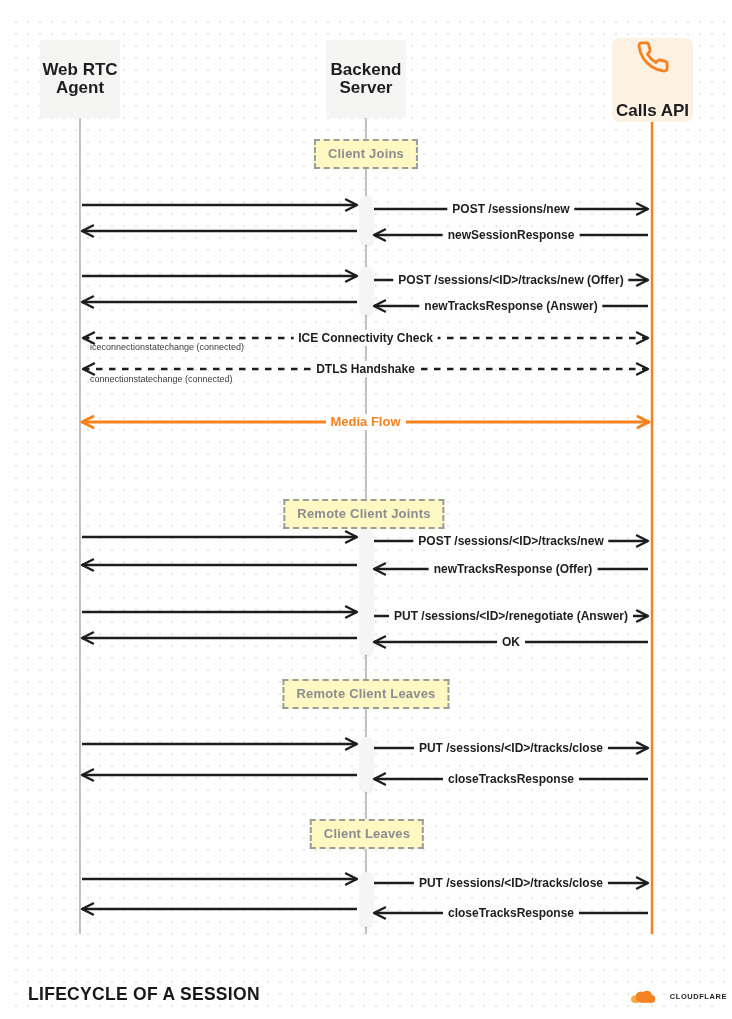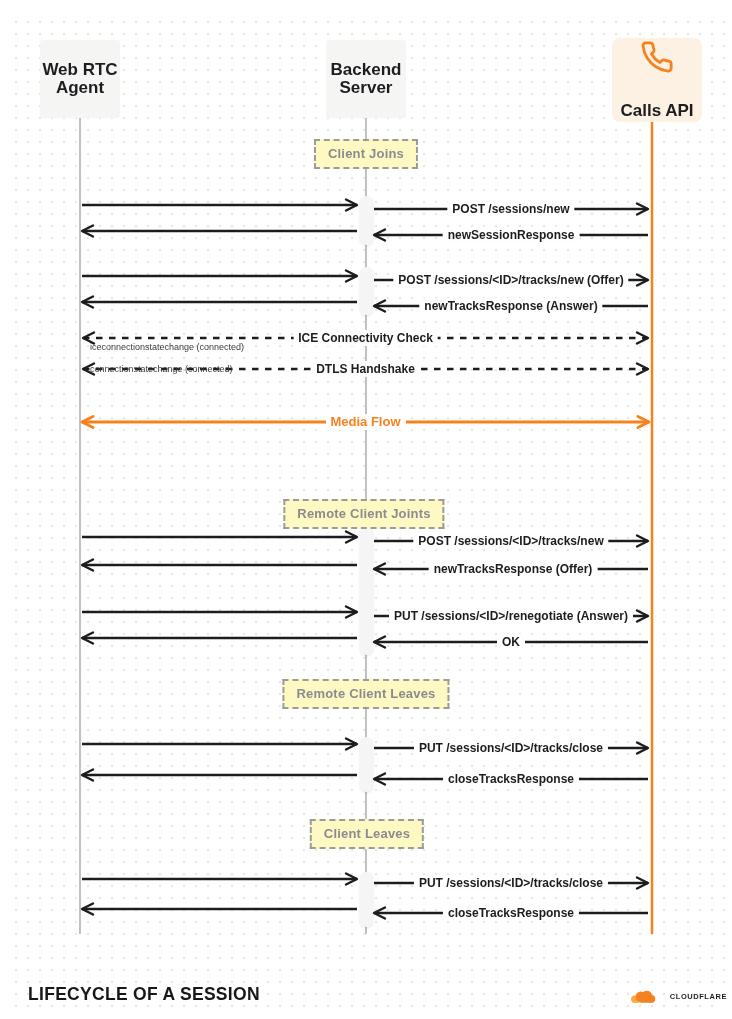--- a/index.html
+++ b/index.html
@@ -116,41 +116,41 @@
       <polyline points="93,903.5 82,909 93,914.5" fill="none" stroke="#1D1D1F" stroke-width="2.4" stroke-linecap="round" stroke-linejoin="round"></polyline>
     </svg>
   <div id="labels">
       <div class="mlabel" style="left: 511px; top: 201px;">POST /sessions/new</div>
       <div class="mlabel" style="left: 511px; top: 227px;">newSessionResponse</div>
       <div class="mlabel" style="left: 511px; top: 272px;">POST /sessions/&lt;ID&gt;/tracks/new (Offer)</div>
       <div class="mlabel" style="left: 511px; top: 298px;">newTracksResponse (Answer)</div>
       <div class="mlabel" style="left: 365.5px; top: 330px;">ICE Connectivity Check</div>
       <div class="note" style="left: 90px; top: 342px;">iceconnectionstatechange (connected)</div>
       <div class="mlabel" style="left: 365.5px; top: 361px;">DTLS Handshake</div>
-      <div class="note" style="left: 90px; top: 364px;">connectionstatechange (connected)</div>
+      <div class="note" style="left: 90px; top: 374px;">connectionstatechange (connected)</div>
       <div class="mlabel orange" style="left: 365.5px; top: 414px;">Media Flow</div>
       <div class="mlabel" style="left: 511px; top: 533px;">POST /sessions/&lt;ID&gt;/tracks/new</div>
       <div class="mlabel" style="left: 513px; top: 561px;">newTracksResponse (Offer)</div>
       <div class="mlabel" style="left: 511px; top: 608px;">PUT /sessions/&lt;ID&gt;/renegotiate (Answer)</div>
       <div class="mlabel" style="left: 511px; top: 634px;">OK</div>
       <div class="mlabel" style="left: 511px; top: 740px;">PUT /sessions/&lt;ID&gt;/tracks/close</div>
       <div class="mlabel" style="left: 511px; top: 771px;">closeTracksResponse</div>
       <div class="mlabel" style="left: 511px; top: 875px;">PUT /sessions/&lt;ID&gt;/tracks/close</div>
       <div class="mlabel" style="left: 511px; top: 905px;">closeTracksResponse</div>
     </div>
   <div id="actors">
       <div class="actor" style="left: 40px; top: 40px; width: 80px; height: 78px; background: rgb(245, 245, 244);">
         <div>Web RTC</div>
         <div>Agent</div>
       </div>
       <div class="actor" style="left: 326px; top: 40px; width: 80px; height: 78px; background: rgb(245, 245, 244);">
         <div>Backend</div>
         <div>Server</div>
       </div>
-      <div class="actor orange" style="left: 612px; top: 38px; width: 90px; height: 84px; background: rgb(252, 241, 226); gap: 16px;">
+      <div class="actor orange" style="left: 612px; top: 38px; width: 81px; height: 84px; background: rgb(252, 241, 226); gap: 16px;">
         <div class="phone-wrap"><svg width="34" height="34" viewBox="0 0 24 24">
             <path d="M22 16.92v3a2 2 0 0 1-2.18 2 19.79 19.79 0 0 1-8.63-3.07 19.5 19.5 0 0 1-6-6 19.79 19.79 0 0 1-3.07-8.67A2 2 0 0 1 4.11 2h3a2 2 0 0 1 2 1.72 12.84 12.84 0 0 0 .7 2.81 2 2 0 0 1-.45 2.11L8.09 9.91a16 16 0 0 0 6 6l1.27-1.27a2 2 0 0 1 2.11-.45 12.84 12.84 0 0 0 2.81.7A2 2 0 0 1 22 16.92z" fill="none" stroke="#F6821F" stroke-width="2" stroke-linecap="round" stroke-linejoin="round"></path>
           </svg></div>
         <div>Calls API</div>
       </div>
     </div>
 
   <div id="footer">
     <div id="title">LIFECYCLE OF A SESSION</div>
     <div id="brand">

